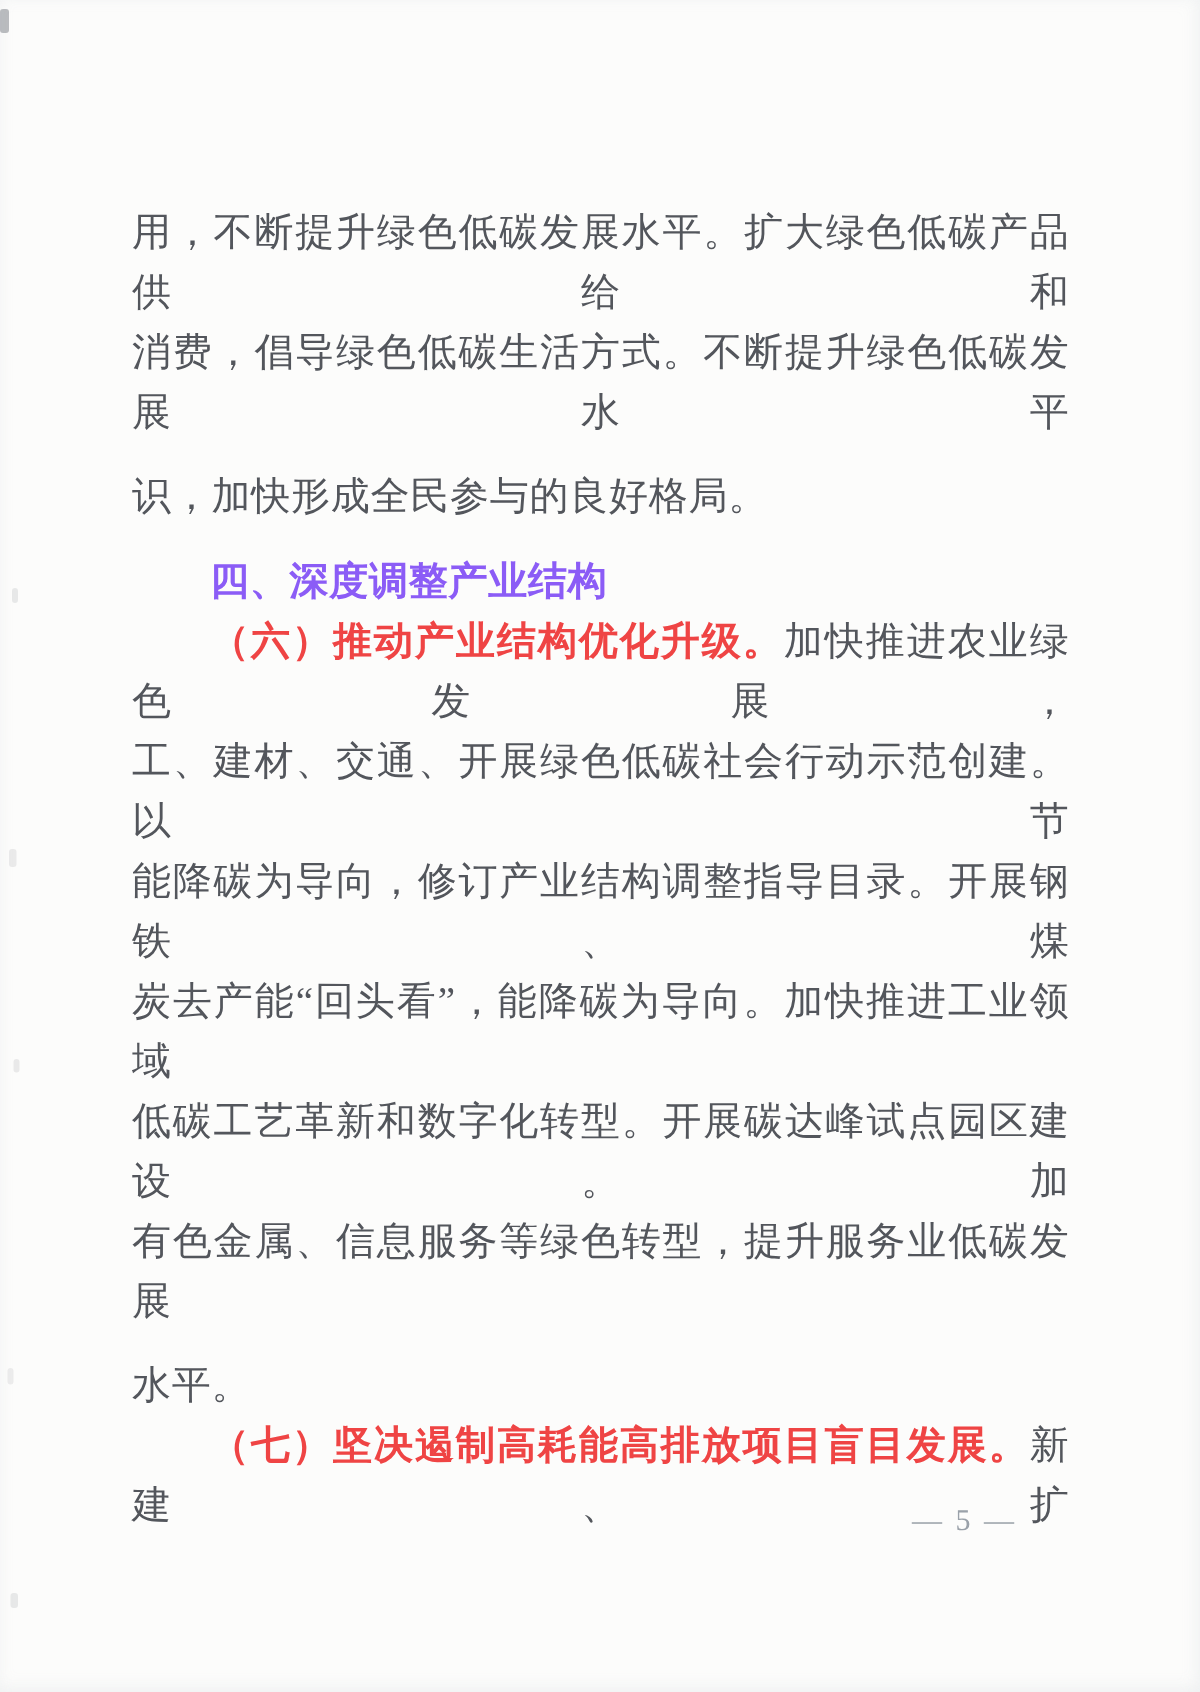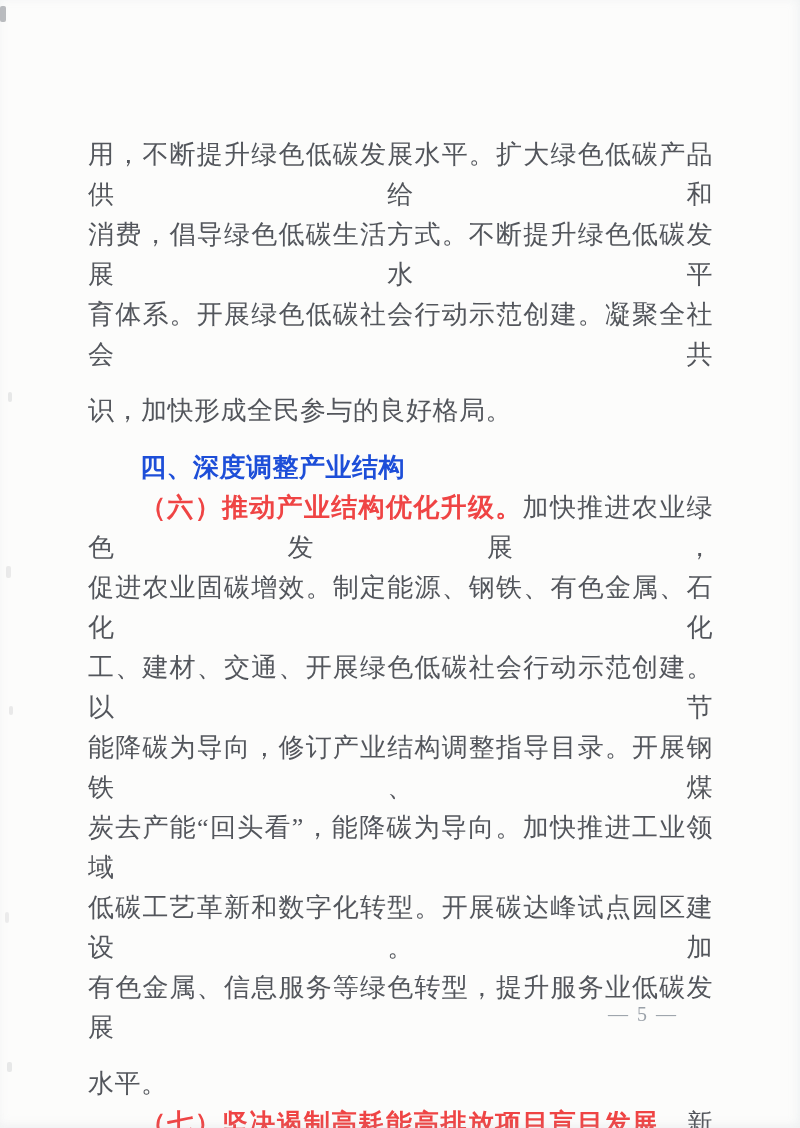--- a/index.html
+++ b/index.html
@@ -42,21 +42,21 @@
   .line.last {
     text-align-last: left;
     margin-top: 16px;
   }
   .line.indent {
     text-indent: 2em;
   }
   .line.heading span {
     font-family: "Liberation Sans", "DejaVu Sans", sans-serif;
     font-weight: 700;
-    color: #1d4ed8;
+    color: #8b5cf6;
   }
   .line.heading {
     text-align-last: left;
   }
   .lead-bold {
     font-weight: 700;
     color: #ef4444;
   }
   .page-number {
     position: absolute;
@@ -92,25 +92,23 @@
   <div class="artifact a1"></div>
   <div class="artifact a2"></div>
   <div class="artifact a3"></div>
   <div class="artifact a4"></div>
   <div class="artifact a5"></div>
   <div class="artifact a6"></div>
 
   <div class="doc-body">
       <div class="line"><span>用，不断提升绿色低碳发展水平。扩大绿色低碳产品供给和</span></div>
       <div class="line"><span>消费，倡导绿色低碳生活方式。不断提升绿色低碳发展水平</span></div>
-      <div class="line"><span>育体系。开展绿色低碳社会行动示范创建。凝聚全社会共</span></div>
       <div class="line last"><span>识，加快形成全民参与的良好格局。</span></div>
       <div class="line heading indent last"><span class="lead-bold">四、深度调整产业结构</span></div>
       <div class="line indent"><span class="lead-bold">（六）推动产业结构优化升级。</span><span>加快推进农业绿色发展，</span></div>
-      <div class="line"><span>促进农业固碳增效。制定能源、钢铁、有色金属、石化化</span></div>
       <div class="line"><span>工、建材、交通、开展绿色低碳社会行动示范创建。以节</span></div>
       <div class="line"><span>能降碳为导向，修订产业结构调整指导目录。开展钢铁、煤</span></div>
       <div class="line"><span>炭去产能“回头看”，能降碳为导向。加快推进工业领域</span></div>
       <div class="line"><span>低碳工艺革新和数字化转型。开展碳达峰试点园区建设。加</span></div>
       <div class="line"><span>有色金属、信息服务等绿色转型，提升服务业低碳发展</span></div>
       <div class="line last"><span>水平。</span></div>
       <div class="line indent"><span class="lead-bold">（七）坚决遏制高耗能高排放项目盲目发展。</span><span>新建、扩</span></div>
     </div>
 
   <div class="page-number">— 5 —</div>

